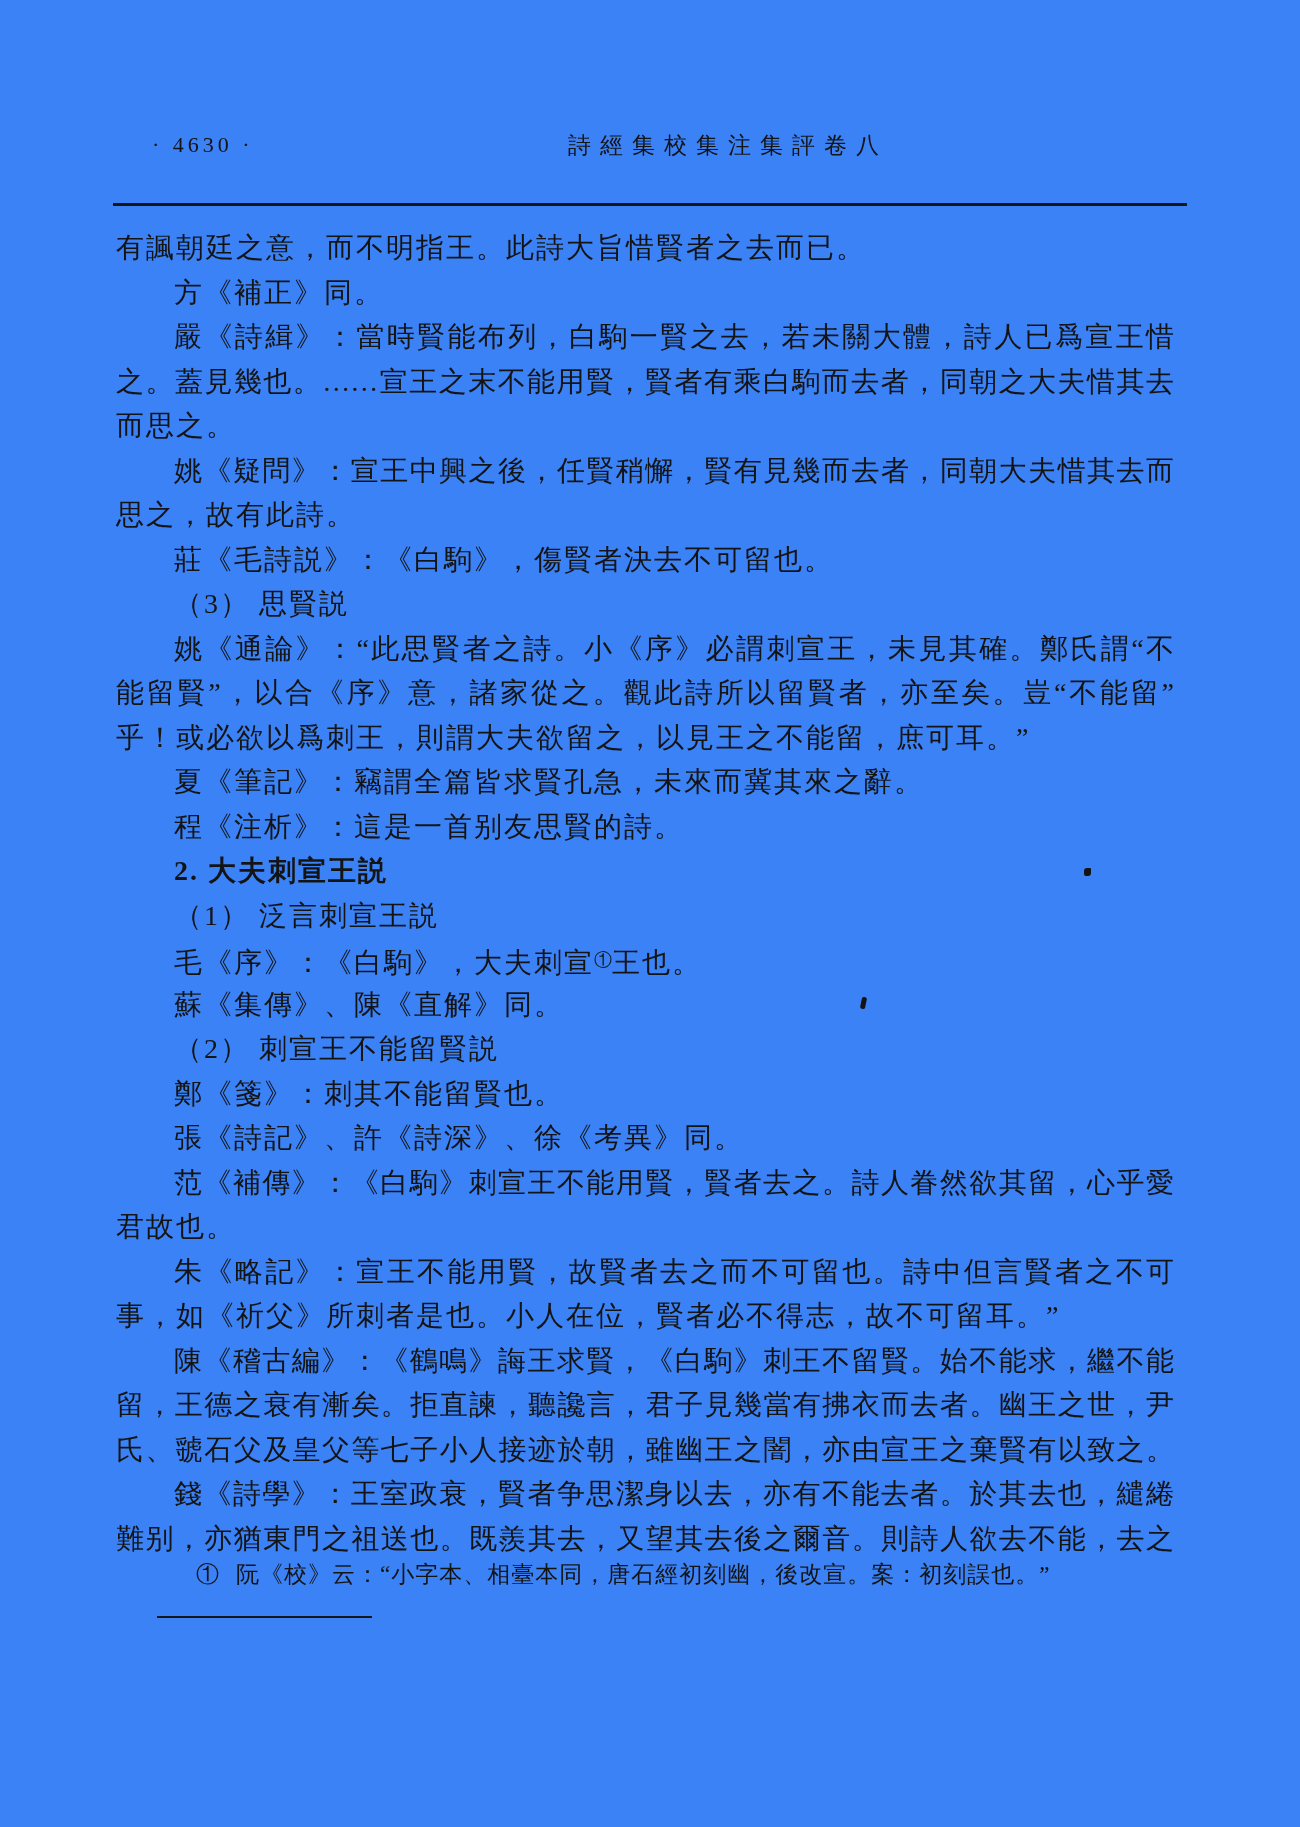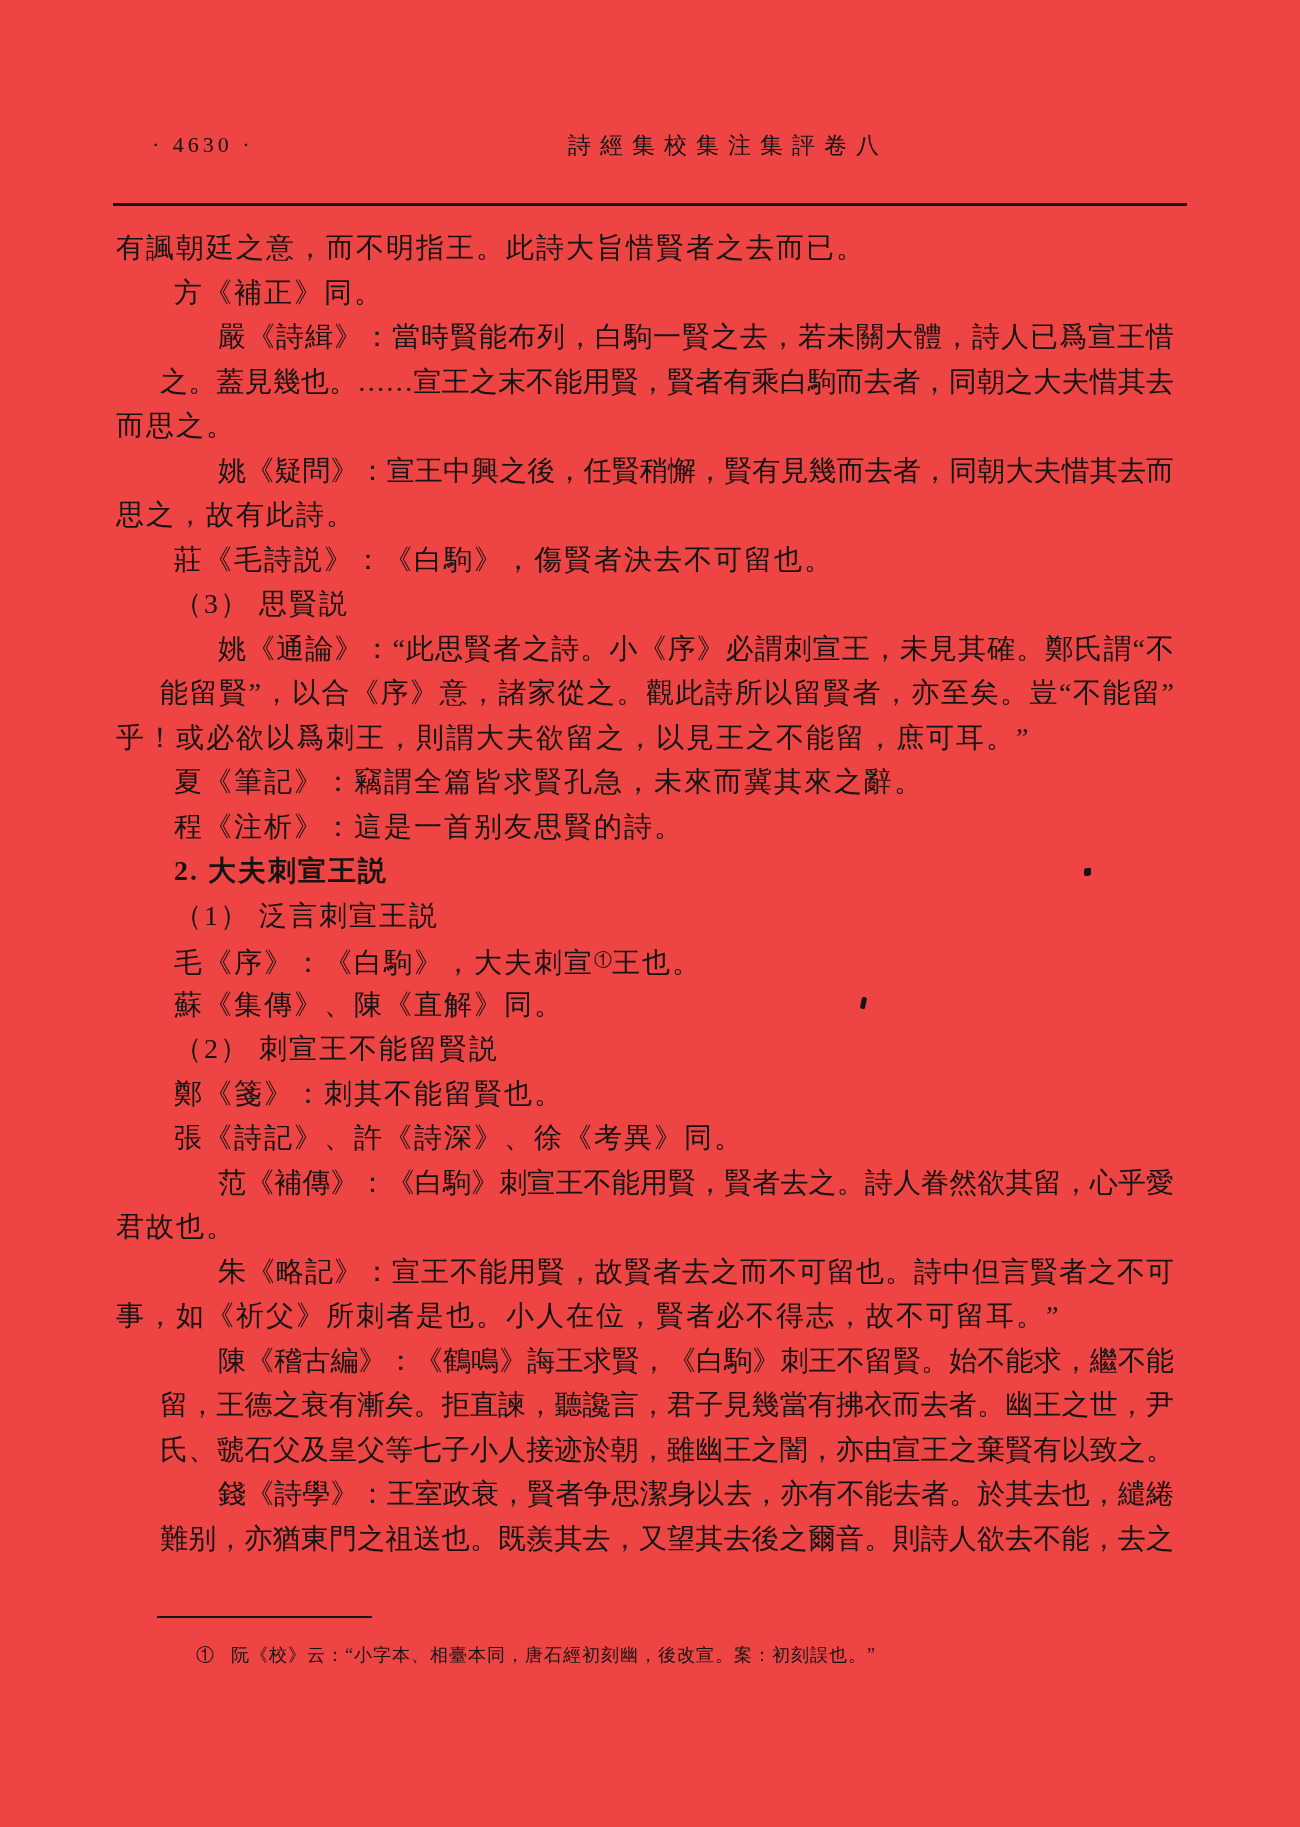--- a/index.html
+++ b/index.html
@@ -1,19 +1,19 @@
 <!DOCTYPE html>
 <html lang="zh"><head>
 <meta charset="utf-8">
 <style>
   html,body{margin:0;padding:0;background:#e8e8e8;}
   .page{
     position:relative;
     width:1300px;height:1827px;
-    background:#ef4444;
+    background:#3b82f6;
     color:#141414;
     font-family:"Liberation Serif","DejaVu Serif",serif;
     overflow:hidden;
     margin:0 auto;
   }
   
   .runhead{position:absolute;top:130px;left:0;width:100%;height:34px;font-size:22px;}
   .pageno{position:absolute;left:152px;top:2px;letter-spacing:4px;white-space:nowrap;}
   .runtitle{position:absolute;left:556px;top:0;font-size:23px;letter-spacing:9px;white-space:nowrap;margin-left:12px;}
   .head-rule{position:absolute;top:203px;left:113px;width:1074px;height:3px;background:#161616;}
@@ -24,30 +24,29 @@
   }
   .line{height:44.5px;letter-spacing:2px;white-space:nowrap;}
   .line.fill{
     letter-spacing:0;
     white-space:normal;
     text-align:justify;
     text-align-last:justify;
     text-justify:inter-character;
     word-break:break-all;
     overflow:hidden;
-    margin-left:44px;
   }
   .line.indent{text-indent:58px;}
   .line.bold{font-weight:700;}
   .sup{font-size:18px;vertical-align:6px;letter-spacing:0;}
   
   .fn-rule{position:absolute;top:1616px;left:157px;width:215px;height:2px;background:#161616;}
   .footnote{
-    position:absolute;left:196px;top:1638px;width:990px;
-    font-size:18px;line-height:34px;letter-spacing:1px;white-space:nowrap;
+    position:absolute;left:196px;top:1558px;width:990px;
+    font-size:23px;line-height:34px;letter-spacing:1px;white-space:nowrap;
   }
   .fn-marker{display:inline-block;margin-right:16px;}
   
   .speck{position:absolute;background:#141414;}
   .speck.s1{left:1084px;top:868px;width:7px;height:8px;border-radius:3px 1px 3px 2px;}
   .speck.s2{left:861px;top:997px;width:5px;height:12px;border-radius:2px;transform:rotate(12deg);}
 </style>
 </head>
 <body>
 

